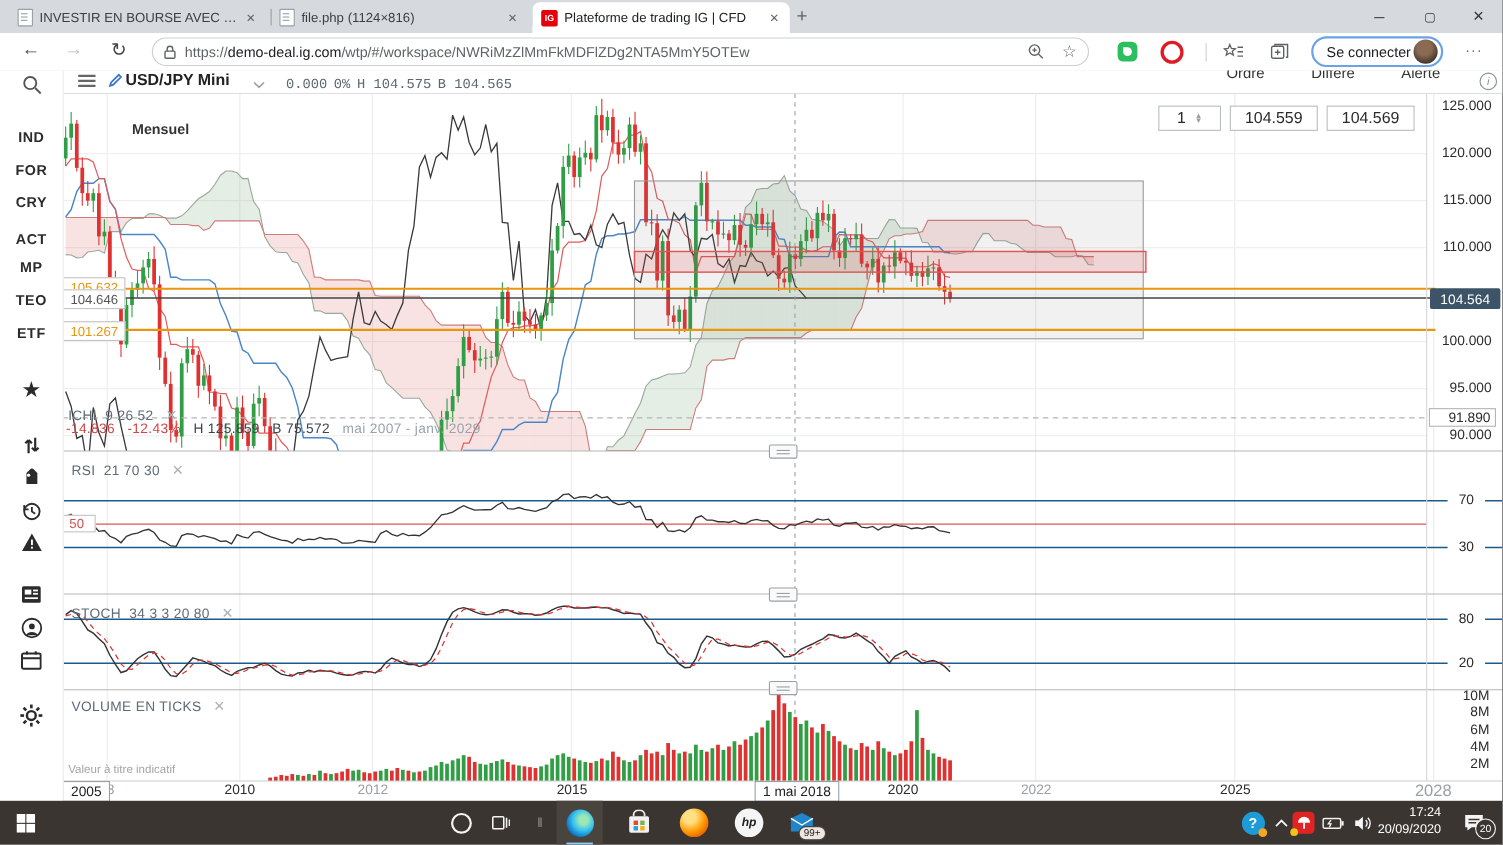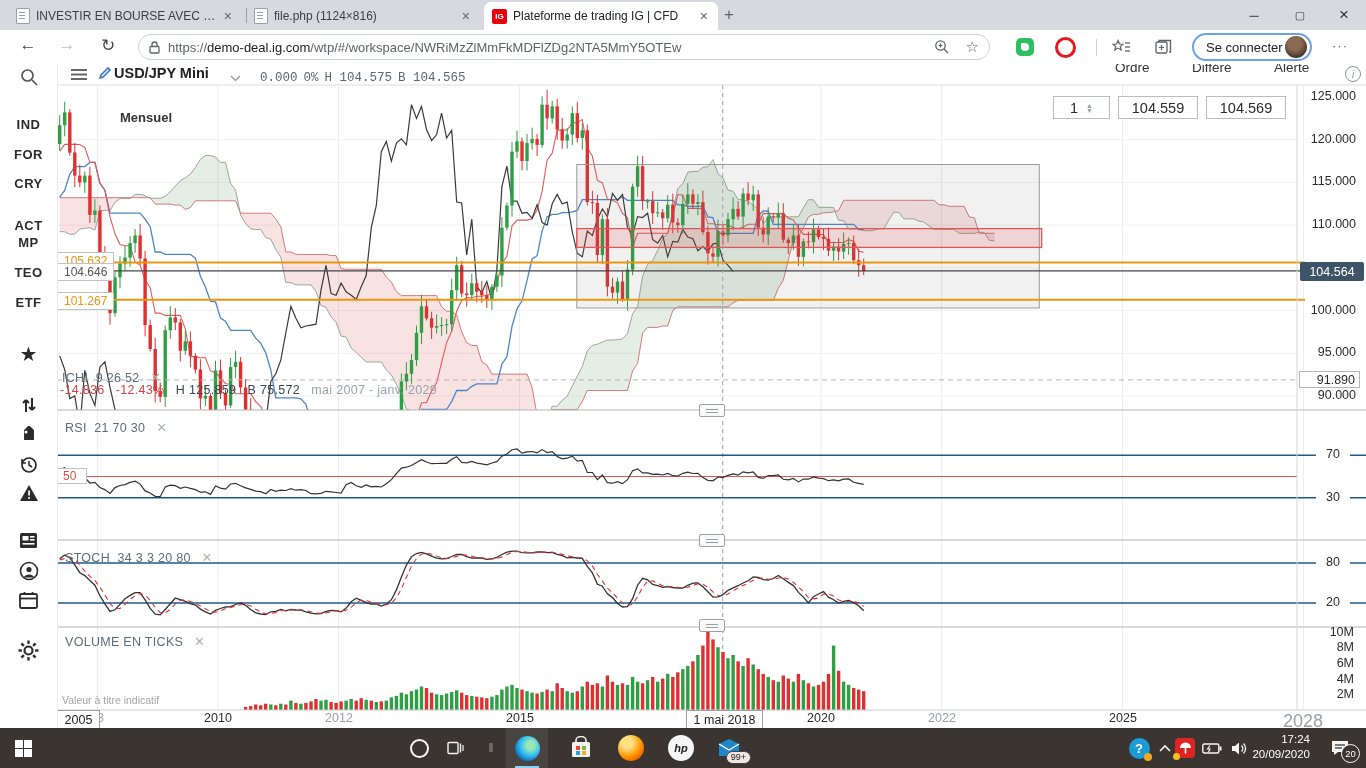--- a/index.html
+++ b/index.html
@@ -873,21 +873,21 @@
     <span class="side-ico" style="top:4px;">
       <svg width="18" height="18" viewBox="0 0 18 18">
           <circle cx="7.5" cy="7.5" r="5.5" fill="none" stroke="#555" stroke-width="1.7"></circle>
           <line x1="12" y1="12" x2="17" y2="17" stroke="#555" stroke-width="1.7"></line>
         </svg>
     </span>
     <div id="side-items">
         <div class="side-item" style="top: 53px;">IND</div>
         <div class="side-item" style="top: 82.6px;">FOR</div>
         <div class="side-item" style="top: 112.2px;">CRY</div>
-        <div class="side-item" style="top: 154px;">ACT</div>
+        <div class="side-item" style="top: 146px;">ACT</div>
         <div class="side-item" style="top: 171.4px;">MP</div>
         <div class="side-item" style="top: 201px;">TEO</div>
         <div class="side-item" style="top: 230.6px;">ETF</div>
       </div>
     <span class="side-ico" style="top:278px;font-size:20px;">★</span>
     <span class="side-ico" style="top:332px;">
       <svg width="16" height="18" viewBox="0 0 16 18">
           <path d="M5 16 V4 M5 4 L2 7 M5 4 L8 7" stroke="#2b2b2b" stroke-width="2" fill="none"></path>
           <path d="M11 2 V14 M11 14 L8 11 M11 14 L14 11" stroke="#2b2b2b" stroke-width="2" fill="none"></path>
         </svg>
@@ -1045,21 +1045,21 @@
       </div>
 
     <div id="x-labels">
         <div style="position: absolute; left: 75px; top: 711px; width: 44px; text-align: center; font-size: 12.5px; color: rgb(154, 160, 166);">08</div>
         <div style="position: absolute; left: 196px; top: 711px; width: 44px; text-align: center; font-size: 12.5px; color: rgb(43, 43, 43);">2010</div>
         <div style="position: absolute; left: 317px; top: 711px; width: 44px; text-align: center; font-size: 12.5px; color: rgb(154, 160, 166);">2012</div>
         <div style="position: absolute; left: 498px; top: 711px; width: 44px; text-align: center; font-size: 12.5px; color: rgb(43, 43, 43);">2015</div>
         <div style="position: absolute; left: 799px; top: 711px; width: 44px; text-align: center; font-size: 12.5px; color: rgb(43, 43, 43);">2020</div>
         <div style="position: absolute; left: 920px; top: 711px; width: 44px; text-align: center; font-size: 12.5px; color: rgb(154, 160, 166);">2022</div>
         <div style="position: absolute; left: 1101px; top: 711px; width: 44px; text-align: center; font-size: 12.5px; color: rgb(43, 43, 43);">2025</div>
-        <div style="position: absolute; left: 1281px; top: 711px; width: 44px; text-align: center; font-size: 18px; color: rgb(154, 160, 166);">2028</div>
+        <div style="position: absolute; left: 1281px; top: 711px; width: 44px; text-align: center; font-size: 15px; color: rgb(154, 160, 166);">2028</div>
         <div style="position: absolute; left: 57px; top: 710px; width: 41px; height: 17px; background: rgb(255, 255, 255); border: 1px solid rgb(154, 160, 166); font-size: 12.5px; color: rgb(32, 33, 36); display: flex; align-items: center; justify-content: center; z-index: 3;">2005</div>
         <div style="position: absolute; left: 686px; top: 710px; width: 75px; height: 17px; background: rgb(255, 255, 255); border: 1px solid rgb(154, 160, 166); font-size: 12.5px; color: rgb(32, 33, 36); display: flex; align-items: center; justify-content: center; z-index: 3;">1 mai 2018</div>
       </div>
   </div>
 
   <div id="taskbar">
     <div class="tb-ico" style="left:8px;width:30px;">
       <svg width="17" height="17" viewBox="0 0 17 17">
           <rect x="0" y="0" width="8" height="8" fill="#fff"></rect>
           <rect x="9" y="0" width="8" height="8" fill="#fff"></rect>

